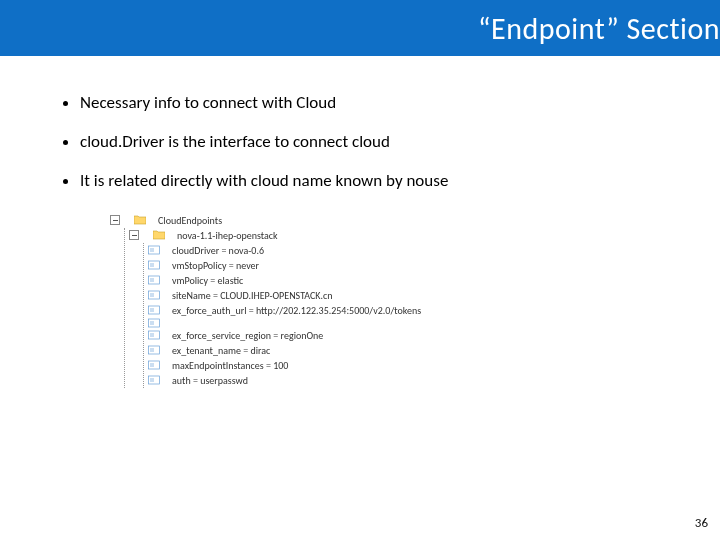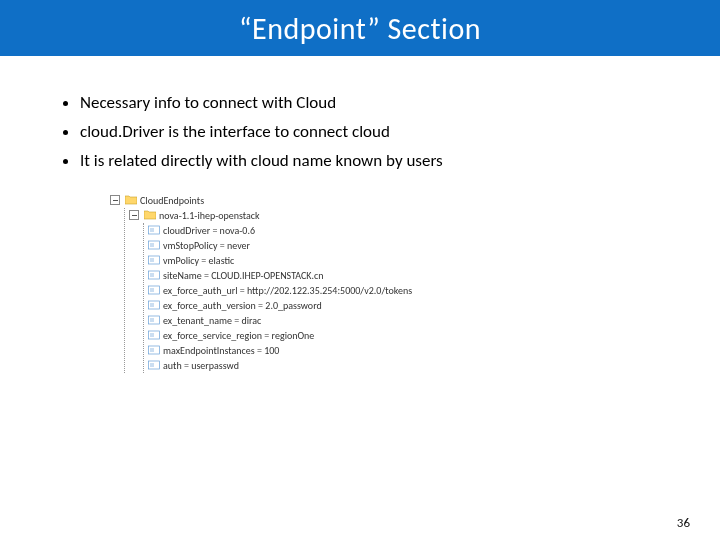--- a/index.html
+++ b/index.html
@@ -1,39 +1,39 @@
 <!DOCTYPE html>
 <html><head>
 <meta charset="utf-8">
 <style>
   html,body{margin:0;padding:0;width:720px;height:540px;background:#fff;font-family:"Calibri","Segoe UI",Arial,sans-serif;color:#000;position:relative;overflow:hidden}
-  .title-bar{background:#0f6fc6;height:56px;width:100%;display:flex;align-items:center;justify-content:center}
+  .title-bar{background:#0f6fc6;height:56px;width:100%;display:flex;align-items:center;justify-content:flex-end}
   .title-bar h1{margin:0;color:#fff;font-weight:400;font-size:30px;letter-spacing:.5px}
   .bullets{margin:36px 0 0 40px;font-size:17px;line-height:1.35}
-  .bullets li{margin:6px 0}
+  .bullets li{margin:16px 0}
   .tree{margin:20px 0 0 110px;font-size:10px;line-height:1.5;color:#333}
-  .node{display:flex;align-items:center;gap:3px;white-space:nowrap}
+  .node{display:flex;align-items:center;gap:12px;white-space:nowrap}
   .children{margin-left:14px;border-left:1px dotted #999;padding-left:4px}
   .icon{display:inline-flex;width:12px;height:10px;align-items:center;justify-content:center}
   .icon svg{display:block}
-  .page-num{position:absolute;right:30px;bottom:10px;font-size:13px;color:#111}
+  .page-num{position:absolute;right:12px;bottom:10px;font-size:13px;color:#111}
   .minus-box{width:8px;height:8px;border:1px solid #888;background:#fff;display:inline-flex;align-items:center;justify-content:center;margin-right:2px}
   .minus-box::before{content:"";width:5px;height:1px;background:#555}
 </style>
 </head>
 <body>
 
 <div class="title-bar">
   <h1>“Endpoint” Section</h1>
 </div>
 
 <ul class="bullets">
   <li>Necessary info to connect with Cloud</li>
   <li>cloud.Driver is the interface to connect cloud</li>
-  <li>It is related directly with cloud name known by users</li>
+  <li>It is related directly with cloud name known by nouse</li>
 </ul>
 
 <div class="tree">
   <div class="node">
     <span class="minus-box"></span>
     <span class="icon">
       <svg width="12" height="10" viewBox="0 0 12 10">
           <path d="M0 1h4l1 1h7v7H0z" fill="#ffd76b" stroke="#caa22a" stroke-width="0.6"></path>
         </svg>
     </span>
@@ -102,41 +102,40 @@
           <span>ex_force_auth_url = http://202.122.35.254:5000/v2.0/tokens</span>
         </div>
       <div class="node">
           <span class="icon">
             <svg width="12" height="10" viewBox="0 0 12 10">
               <rect x="0.5" y="1" width="11" height="8" fill="#fff" stroke="#6aa0d8" stroke-width="0.7"></rect>
               <line x1="2" y1="4" x2="6" y2="4" stroke="#6aa0d8" stroke-width="0.7"></line>
               <line x1="2" y1="6" x2="6" y2="6" stroke="#6aa0d8" stroke-width="0.7"></line>
             </svg>
           </span>
-          <span>ex_force_auth_version = 2.0_password</span>
+        </div>
+      <div class="node">
+          <span class="icon">
+            <svg width="12" height="10" viewBox="0 0 12 10">
+              <rect x="0.5" y="1" width="11" height="8" fill="#fff" stroke="#6aa0d8" stroke-width="0.7"></rect>
+              <line x1="2" y1="4" x2="6" y2="4" stroke="#6aa0d8" stroke-width="0.7"></line>
+              <line x1="2" y1="6" x2="6" y2="6" stroke="#6aa0d8" stroke-width="0.7"></line>
+            </svg>
+          </span>
+          <span>ex_force_service_region = regionOne</span>
         </div>
       <div class="node">
           <span class="icon">
             <svg width="12" height="10" viewBox="0 0 12 10">
               <rect x="0.5" y="1" width="11" height="8" fill="#fff" stroke="#6aa0d8" stroke-width="0.7"></rect>
               <line x1="2" y1="4" x2="6" y2="4" stroke="#6aa0d8" stroke-width="0.7"></line>
               <line x1="2" y1="6" x2="6" y2="6" stroke="#6aa0d8" stroke-width="0.7"></line>
             </svg>
           </span>
           <span>ex_tenant_name = dirac</span>
-        </div>
-      <div class="node">
-          <span class="icon">
-            <svg width="12" height="10" viewBox="0 0 12 10">
-              <rect x="0.5" y="1" width="11" height="8" fill="#fff" stroke="#6aa0d8" stroke-width="0.7"></rect>
-              <line x1="2" y1="4" x2="6" y2="4" stroke="#6aa0d8" stroke-width="0.7"></line>
-              <line x1="2" y1="6" x2="6" y2="6" stroke="#6aa0d8" stroke-width="0.7"></line>
-            </svg>
-          </span>
-          <span>ex_force_service_region = regionOne</span>
         </div>
       <div class="node">
           <span class="icon">
             <svg width="12" height="10" viewBox="0 0 12 10">
               <rect x="0.5" y="1" width="11" height="8" fill="#fff" stroke="#6aa0d8" stroke-width="0.7"></rect>
               <line x1="2" y1="4" x2="6" y2="4" stroke="#6aa0d8" stroke-width="0.7"></line>
               <line x1="2" y1="6" x2="6" y2="6" stroke="#6aa0d8" stroke-width="0.7"></line>
             </svg>
           </span>
           <span>maxEndpointInstances = 100</span>

